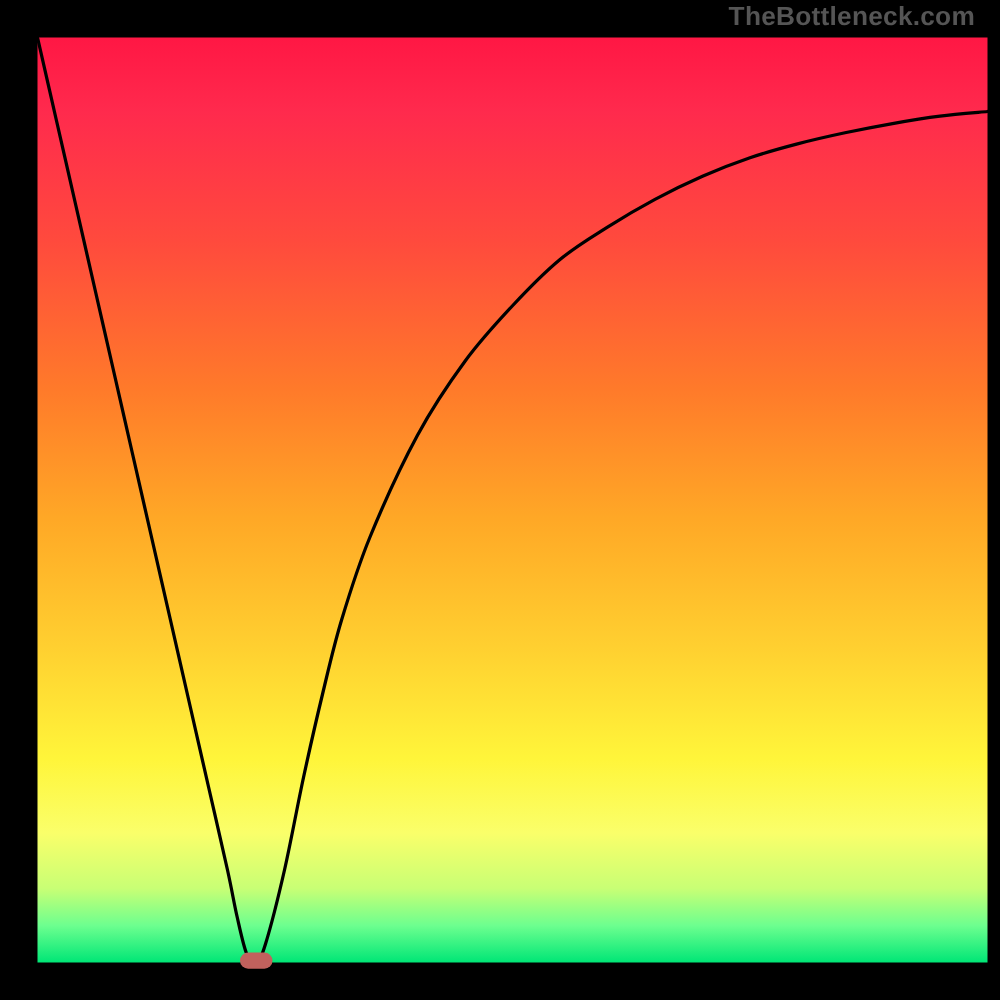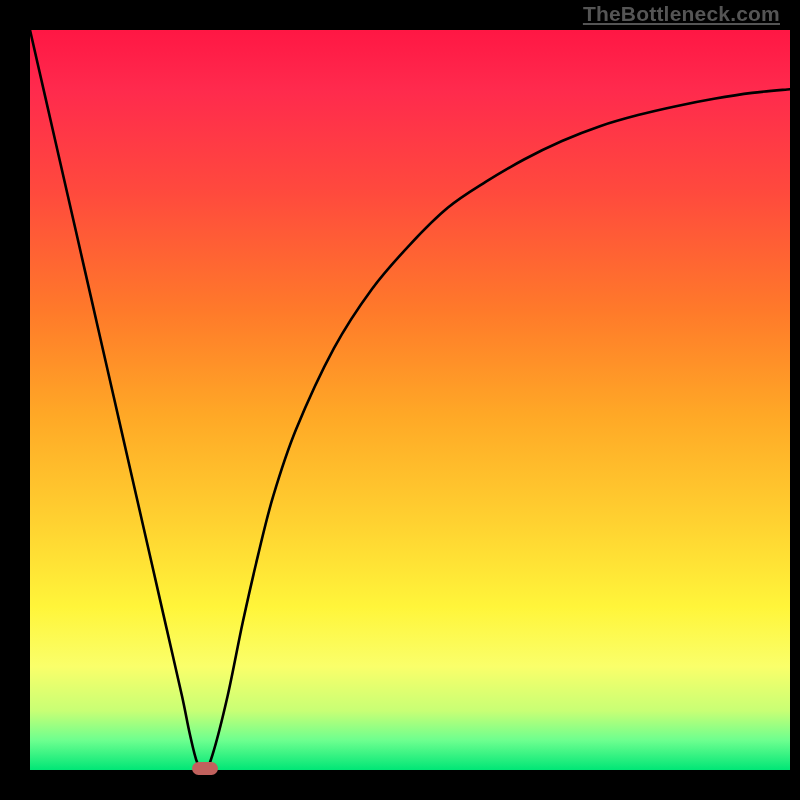--- a/index.html
+++ b/index.html
@@ -19,21 +19,20 @@
   }
   .watermark {
     position: absolute;
     top: 2px;
     right: 20px;
     color: #555;
     font-size: 21px;
     font-weight: 600;
     letter-spacing: 0.2px;
     z-index: 10;
-    text-decoration: underline;
   }
   
   .plot {
     position: absolute;
     left: 30px;
     top: 30px;
     width: 760px;
     height: 740px;
     
     background: linear-gradient(

